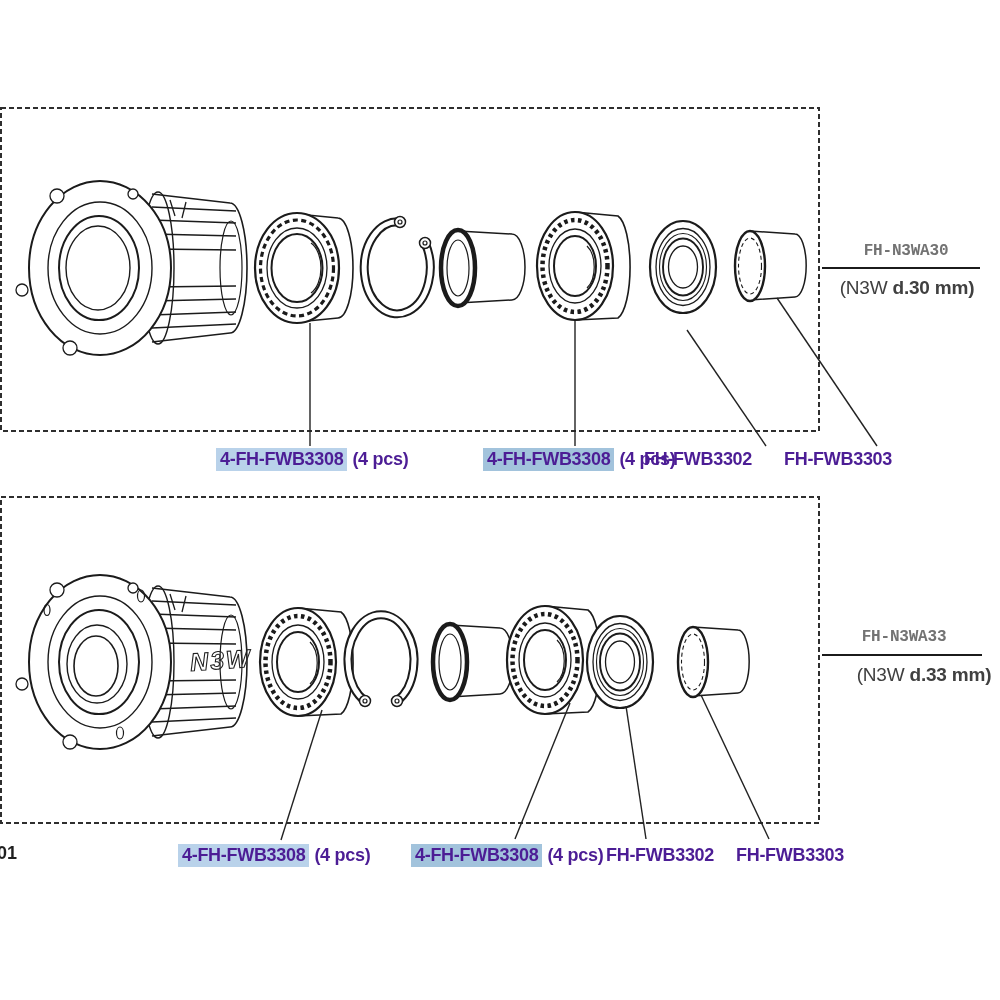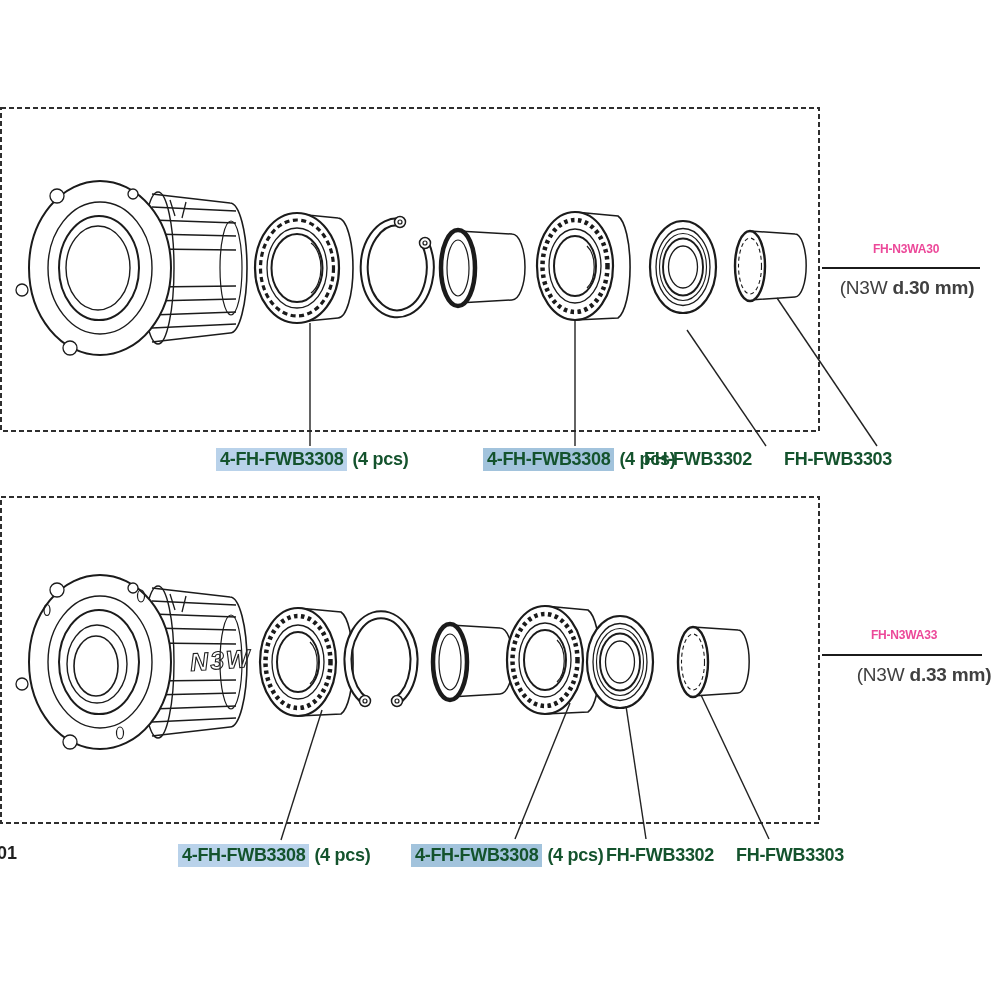--- a/index.html
+++ b/index.html
@@ -4,29 +4,29 @@
 <style>
   html,body{margin:0;padding:0;}
   body{
     width:1000px;height:1000px;background:#ffffff;position:relative;
     font-family:"Liberation Sans", sans-serif;overflow:hidden;
   }
   .stage{position:absolute;inset:0;}
   svg.art{position:absolute;left:0;top:0;}
   .plabel{
     position:absolute;font-weight:bold;font-size:18px;line-height:24px;
-    color:#14532d;letter-spacing:-0.3px;white-space:nowrap;z-index:5;
+    color:#4c1d95;letter-spacing:-0.3px;white-space:nowrap;z-index:5;
   }
   .hl{padding:1px 4px 2px 4px;}
   .hl.light{background:var(--highlight-light,#b9d2ea);}
   .hl.dark{background:var(--highlight-dark,#a2c3dc);}
   .qty{margin-left:5px;font-weight:bold;}
   .side-code{
     position:absolute;width:160px;text-align:center;font-weight:bold;
-    font-size:12px;color:#ec4899;letter-spacing:-0.2px;z-index:5;white-space:nowrap;
+    font-size:16px;color:#737373;letter-spacing:-0.2px;z-index:5;white-space:nowrap;font-family:Liberation Mono, monospace;
   }
   .side-spec{
     position:absolute;width:170px;text-align:center;font-size:19px;color:#404040;
     letter-spacing:-0.2px;z-index:5;white-space:nowrap;
   }
   .side-spec .b{font-weight:bold;}
   .clip-label{
     position:absolute;font-weight:bold;font-size:18px;color:#1f1f1f;z-index:5;white-space:nowrap;
   }
 </style>

